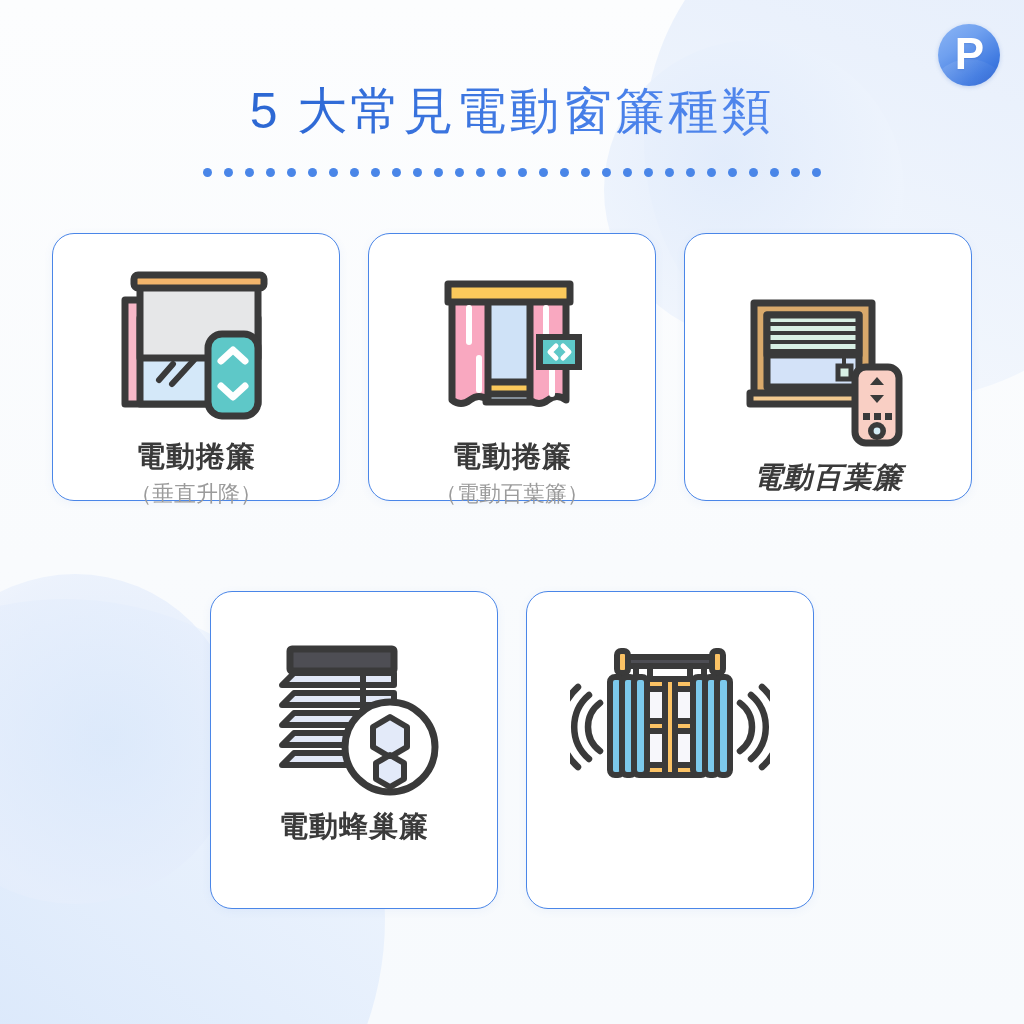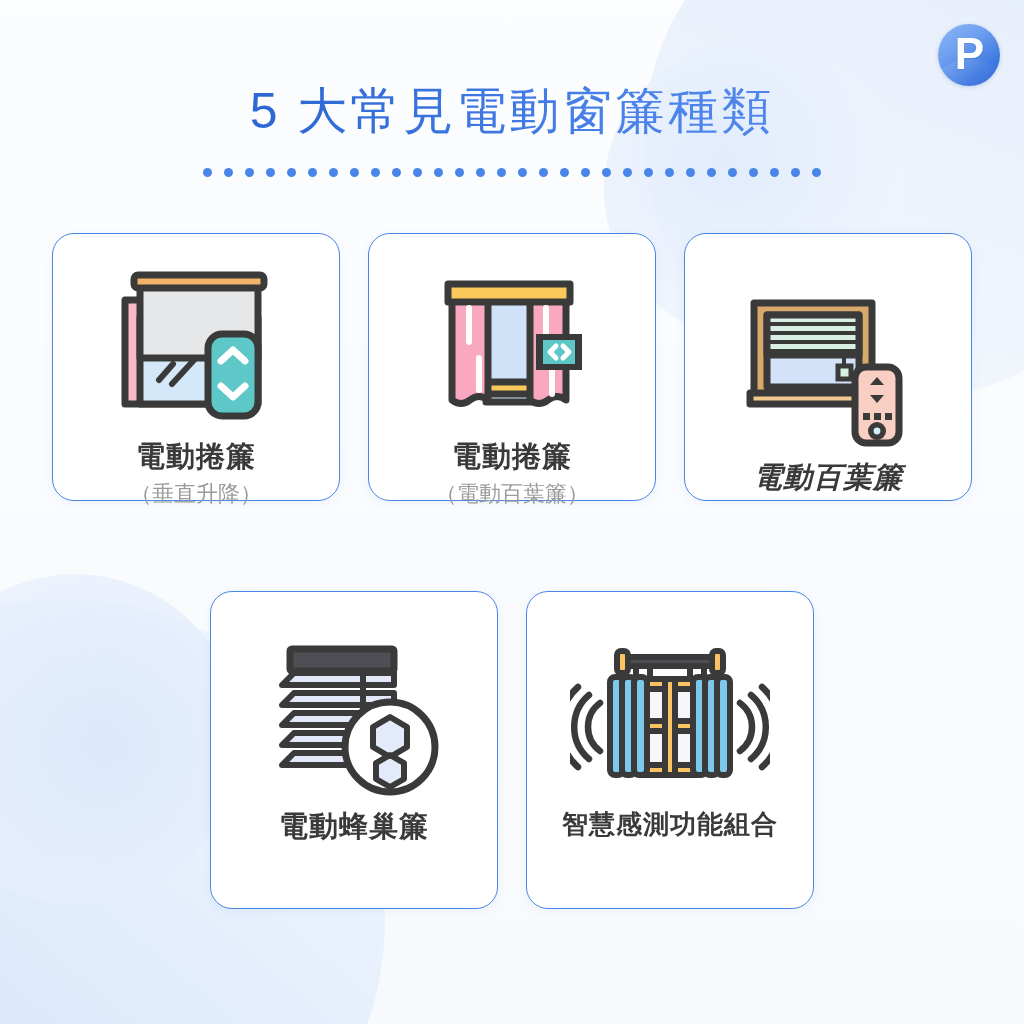--- a/index.html
+++ b/index.html
@@ -404,19 +404,18 @@
             <path d="M8 52 a54 54 0 0 0 0 80"></path>
           </g>
 
           <g fill="none" stroke="#3a3a3a" stroke-width="6.5" stroke-linecap="round">
             <path d="M170 68 a30 30 0 0 1 0 48"></path>
             <path d="M181 60 a42 42 0 0 1 0 64"></path>
             <path d="M192 52 a54 54 0 0 1 0 80"></path>
           </g>
         </svg>
       </div>
-      <div class="card-label small">智慧感測功能組合</div>
       <div class="card-sub"></div>
     </div>
 
   </div>
 
 </div>
 
 </body></html>

